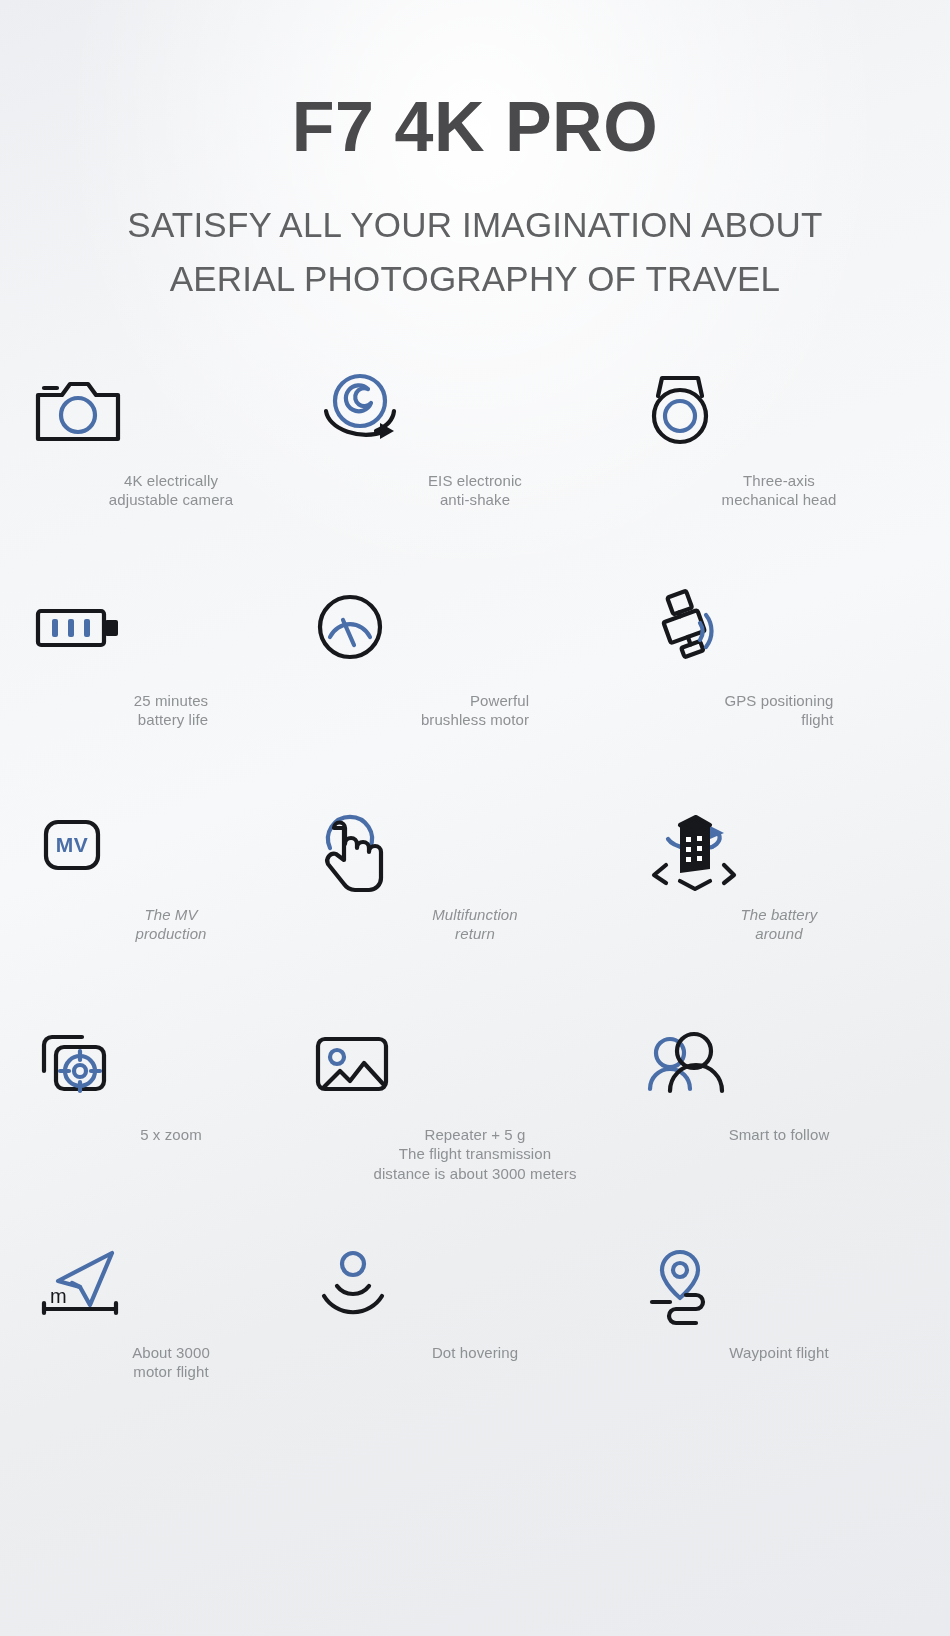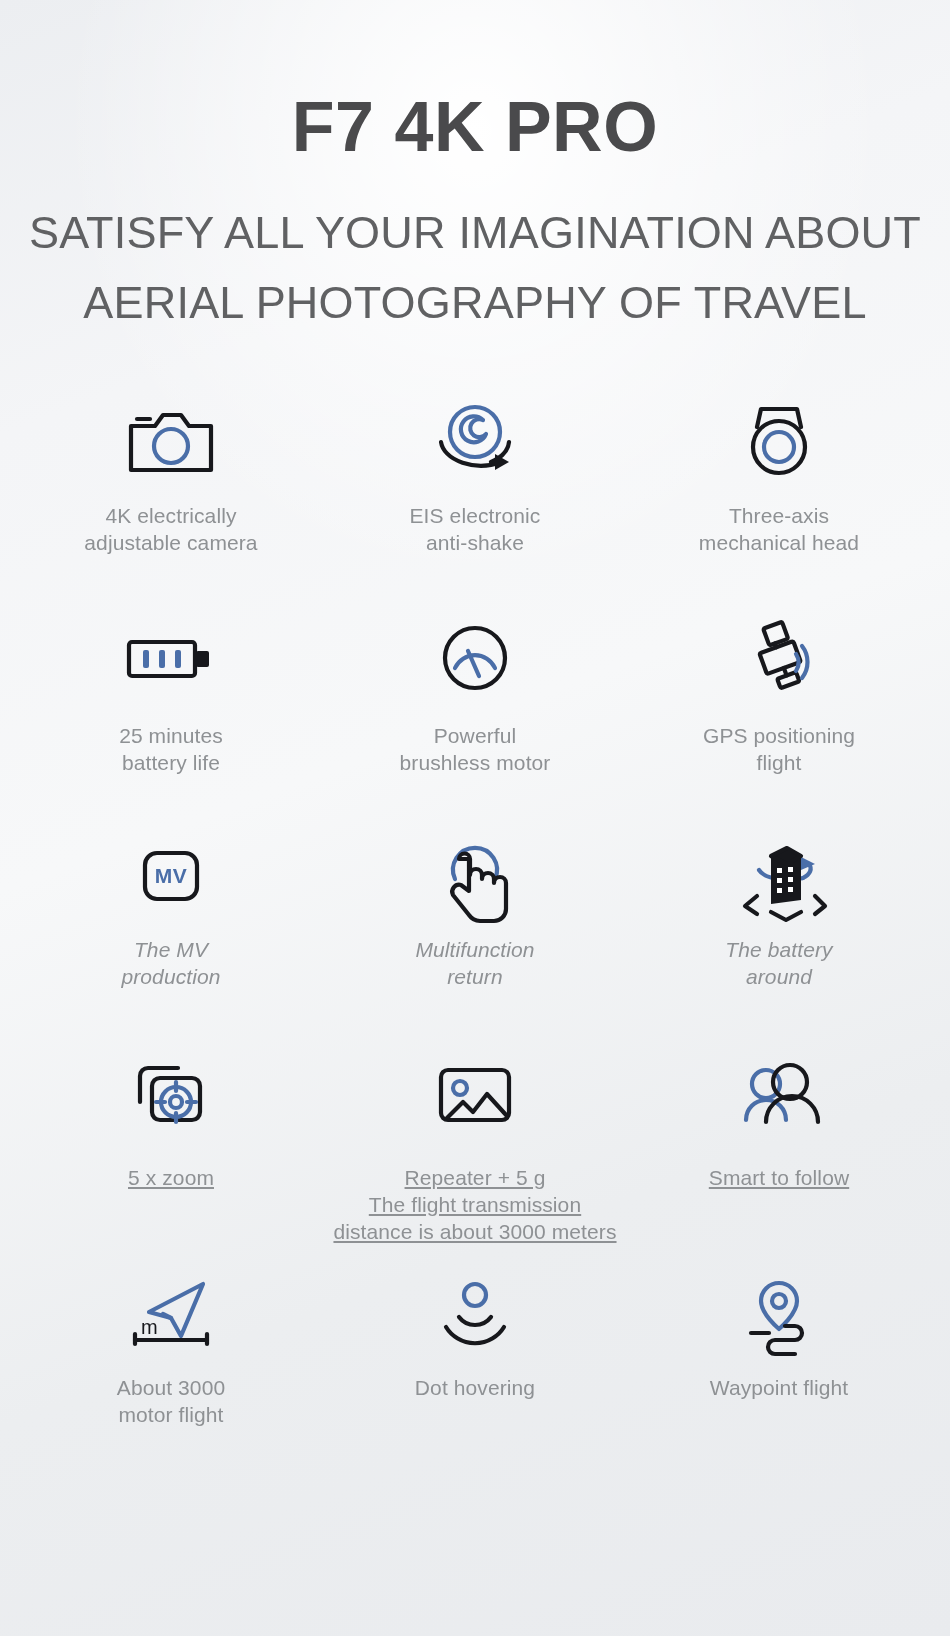--- a/index.html
+++ b/index.html
@@ -14,54 +14,54 @@
   }
   .page { position:relative; width:950px; height:1636px; overflow:hidden; }
 
   
   .header { padding-top:92px; text-align:center; }
   .title {
     font-size:70px; font-weight:bold; color:#4a4a4c;
     letter-spacing:0.5px; line-height:1;
   }
   .subtitle {
-    margin-top:36px; font-size:45px; color:#606163;
+    margin-top:36px; font-size:35px; color:#606163;
     line-height:1.55; letter-spacing:0.2px; font-weight:normal;
   }
   .subtitle span { display:block; }
 
   
   .grid {
     margin-top:56px;
     display:grid;
     grid-template-columns:repeat(3,1fr);
     grid-auto-rows:218px;
     padding:0 32px;
   }
   .cell {
     display:flex; flex-direction:column;
     align-items:center; justify-content:flex-start;
   }
   .icon-wrap {
     height:92px; width:100%;
-    display:flex; align-items:center; justify-content:center;
+    display:flex; align-items:center; 
   }
   .cap {
     margin-top:12px; text-align:center;
-    font-size:21px; line-height:1.3; color:#8e9194;
+    font-size:15px; line-height:1.3; color:#8e9194;
     letter-spacing:0.1px;
   }
   .cap span { display:block; }
   .cap.wide { width:330px; }
 
   
   .r1 .cap { margin-top:16px; }
-  .r2 .cap { margin-top:18px; }
+  .r2 .cap { margin-top:18px;text-align:right; }
   .r3 .cap { margin-top:14px;font-style:italic; }
-  .r4 .cap { margin-top:24px;text-decoration:underline; }
+  .r4 .cap { margin-top:16px; }
   .r5 .cap { margin-top:16px;text-align:center; }
 
   svg { display:block; overflow:visible; }
   .dk { stroke:#17181c; fill:none; stroke-width:4.2; stroke-linecap:round; stroke-linejoin:round; }
   .bl { stroke:#4a6ea8; fill:none; stroke-width:4.2; stroke-linecap:round; stroke-linejoin:round; }
   .dkf { fill:#17181c; stroke:none; }
   .blf { fill:#4a6ea8; stroke:none; }
   .mv-txt { fill:#4a6ea8; font-family:"Liberation Sans", sans-serif; font-size:21px; font-weight:bold; letter-spacing:0.5px; }
   .m-txt { fill:#17181c; font-family:"Liberation Sans", sans-serif; font-size:20px; }
 </style>

